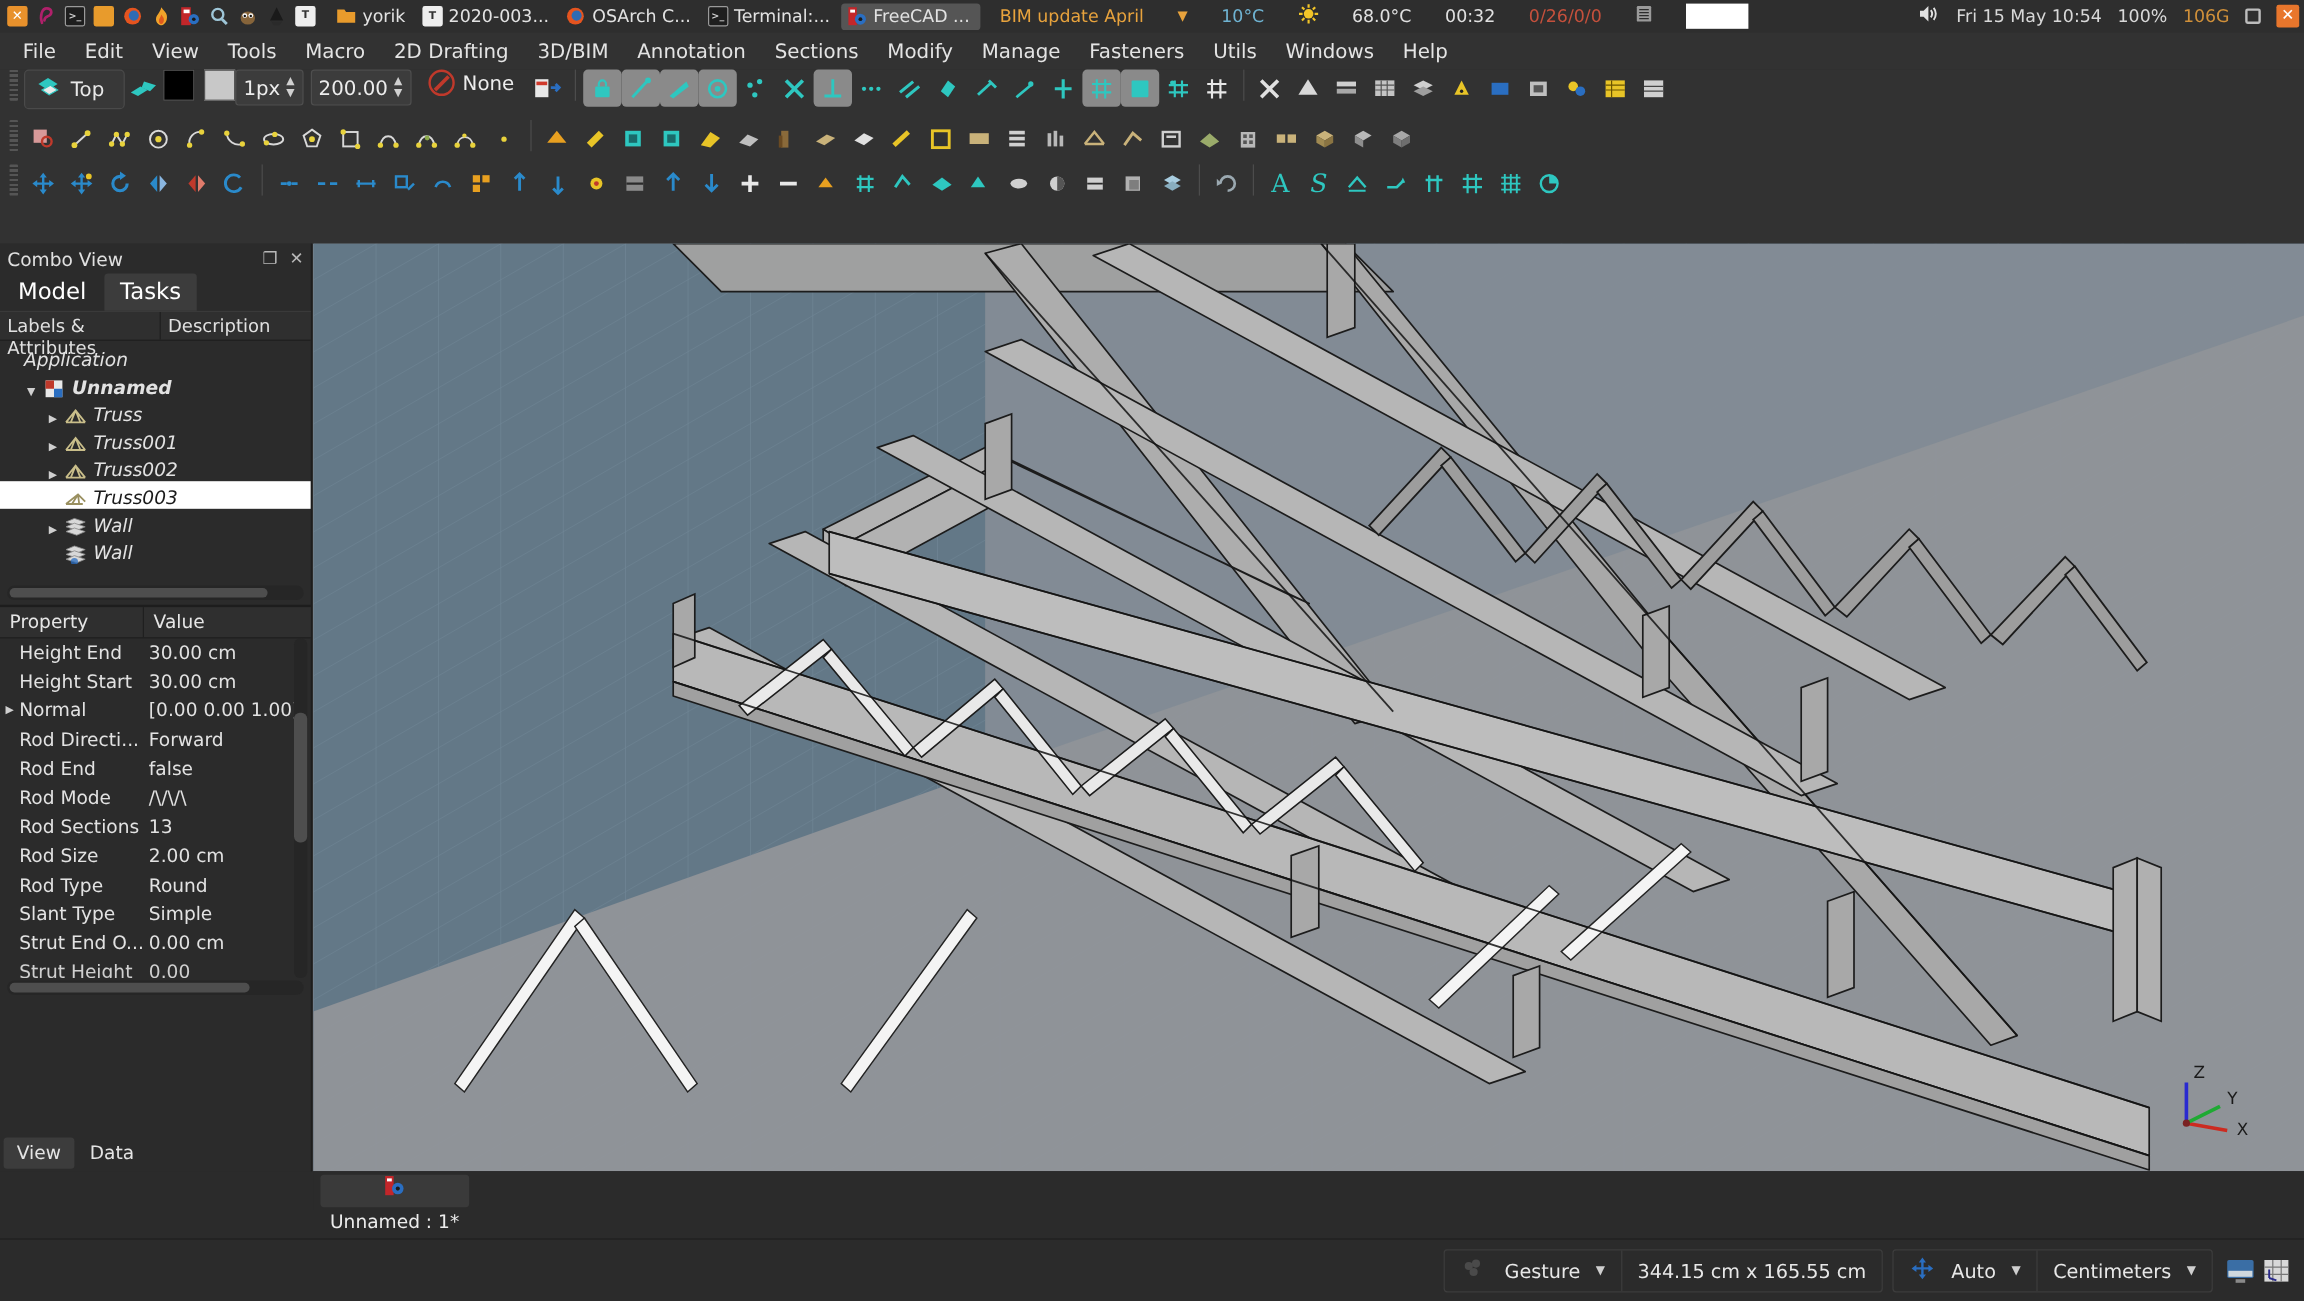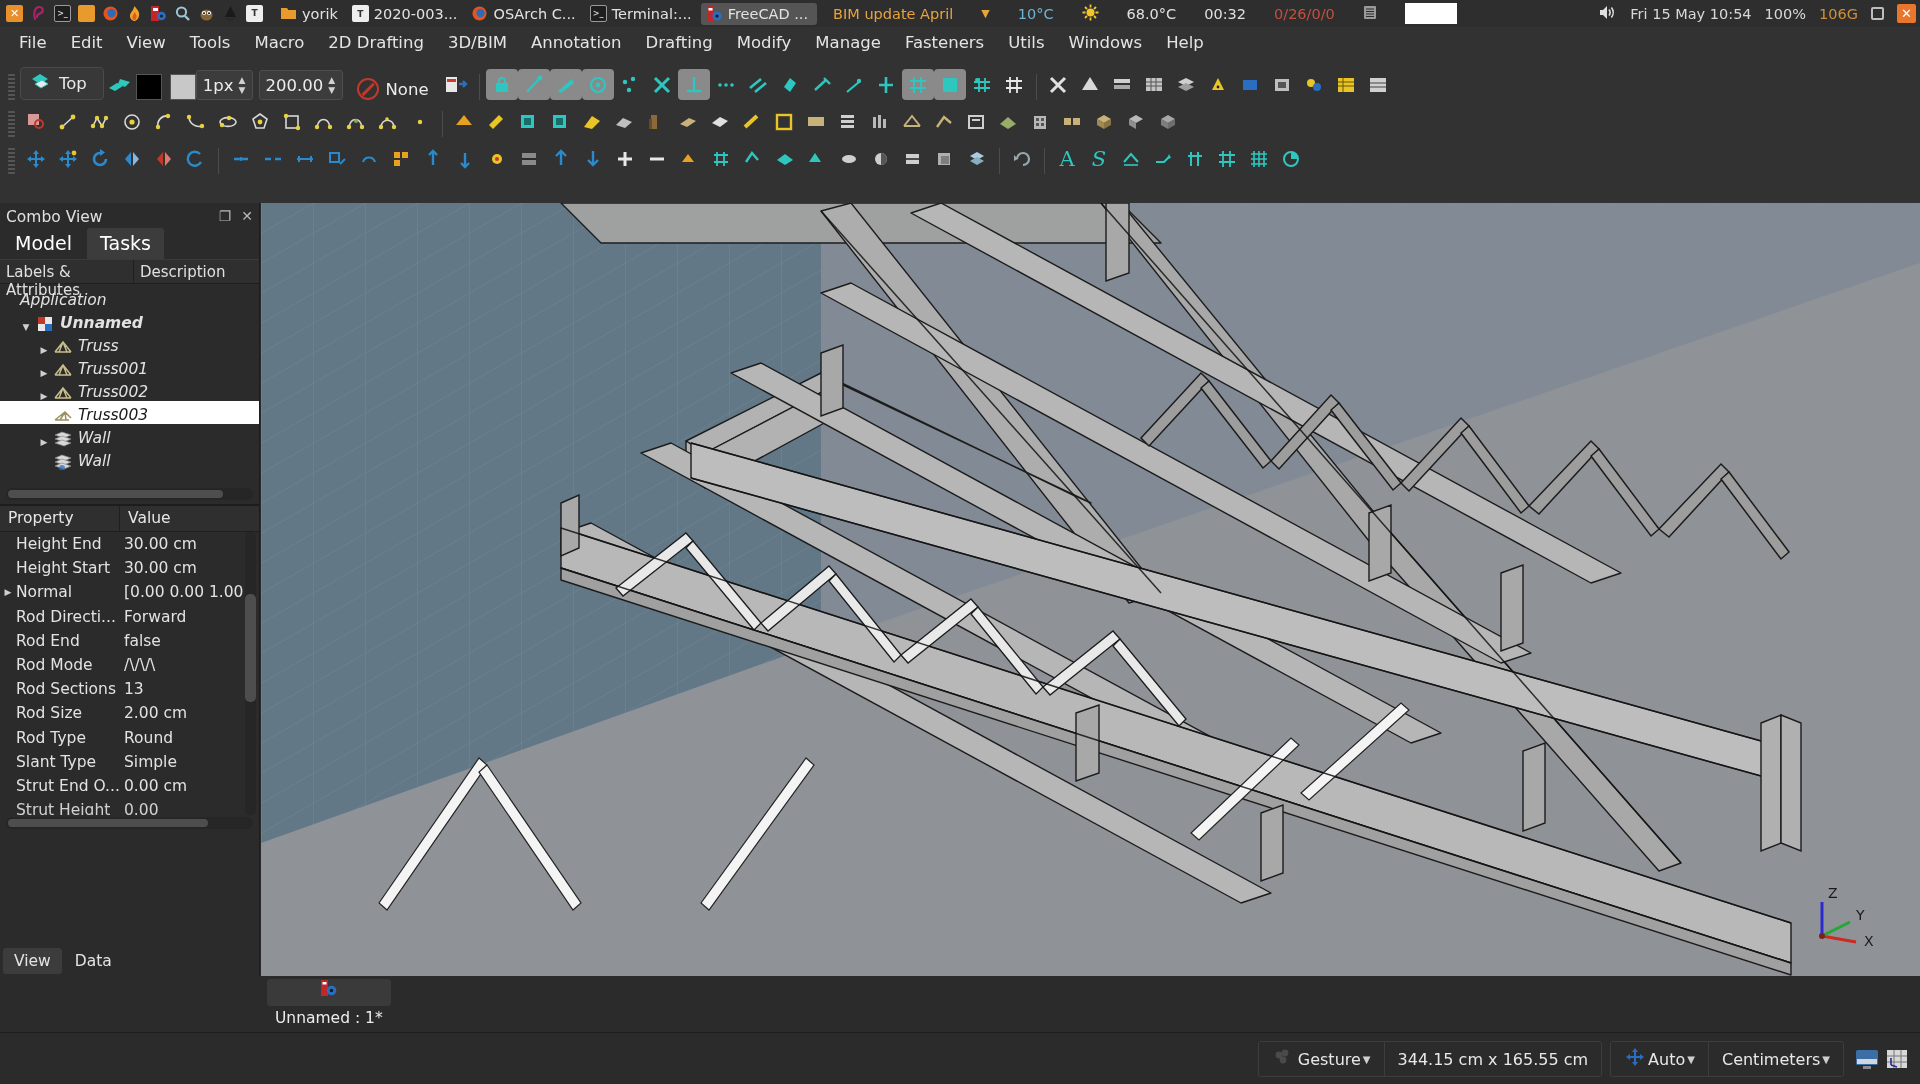--- a/index.html
+++ b/index.html
@@ -53,21 +53,21 @@
     background: #323232; display: flex; align-items: center; padding-left: 7px;
     font-size: 16.5px; color: #e4e4e4;
   }
   .menu-item { padding: 3px 12px; border-radius: 3px; white-space: nowrap; }
 
   
   .toolbar-zone {
     position: absolute; left: 0; top: 58px; width: 1920px; height: 145px;
     background: #323232;
   }
-  .tbrow { display: flex; align-items: flex-end; height: 37px; padding-left: 6px; }
+  .tbrow { display: flex; align-items: flex-start; height: 37px; padding-left: 6px; }
   .tbrow.r1 { height: 42px; }
   .grip { width: 7px; height: 26px; margin: 0 5px 0 2px;
     background: repeating-linear-gradient(to bottom, #555 0 2px, transparent 2px 4px);
     border-radius: 1px; flex: 0 0 7px; }
   .tbtn {
     width: 32px; height: 31px; display: flex; align-items: center; justify-content: center;
     border-radius: 4px; font-size: 17px; flex: 0 0 auto;
   }
   .tbtn.on { background: #8a8a8a; }
   .tsep { width: 1px; height: 26px; background: #4c4c4c; margin: 0 6px; flex: 0 0 1px; }
@@ -166,21 +166,21 @@
   
   .statusbar {
     position: absolute; left: 0; top: 1032px; width: 1920px; height: 52px;
     background: #2b2b2b; border-top: 1px solid #1e1e1e; display: flex; align-items: center;
   }
   .status-msg { padding-left: 10px; font-size: 16px; color: #e8e8e8; white-space: nowrap; }
   .status-right { position: absolute; right: 8px; top: 0; height: 52px;
     display: flex; align-items: center; }
   .sgrp { display: flex; align-items: center; height: 36px;
     border: 1px solid #3d3d3d; border-radius: 3px; margin-left: 8px; }
-  .scell { display: flex; align-items: center; gap: 2px; padding: 0 13px; height: 100%;
+  .scell { display: flex; align-items: center; gap: 13px; padding: 0 13px; height: 100%;
     font-size: 16px; color: #e8e8e8; white-space: nowrap; justify-content: space-between; }
   .scell + .scell { border-left: 1px solid #3d3d3d; }
   .caret { font-size: 10px; color: #cfcfcf; }
   .sicon-btn { width: 30px; height: 30px; display: flex; align-items: center; justify-content: center; }
 </style>
 </head>
 <body>
 
 <div id="app">
 
@@ -324,21 +324,21 @@
 
   <div class="menubar">
     <div class="menu-item">File</div>
     <div class="menu-item">Edit</div>
     <div class="menu-item">View</div>
     <div class="menu-item">Tools</div>
     <div class="menu-item">Macro</div>
     <div class="menu-item">2D Drafting</div>
     <div class="menu-item">3D/BIM</div>
     <div class="menu-item">Annotation</div>
-    <div class="menu-item">Drafting</div>
+    <div class="menu-item">Sections</div>
     <div class="menu-item">Modify</div>
     <div class="menu-item">Manage</div>
     <div class="menu-item">Fasteners</div>
     <div class="menu-item">Utils</div>
     <div class="menu-item">Windows</div>
     <div class="menu-item">Help</div>
   </div>
 
   <div class="toolbar-zone">
 

